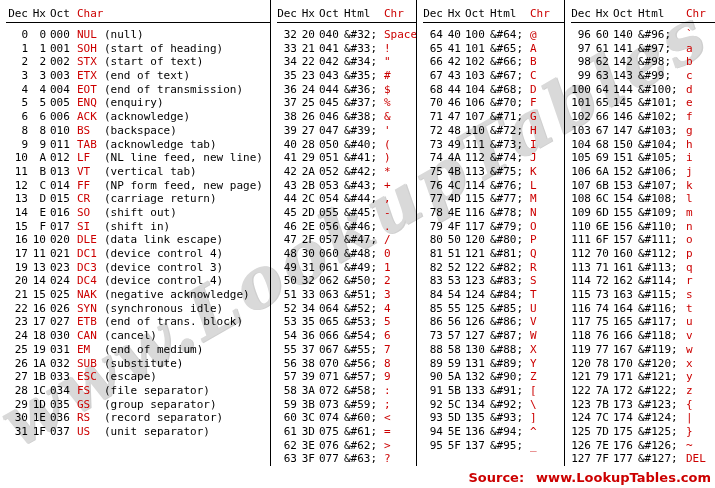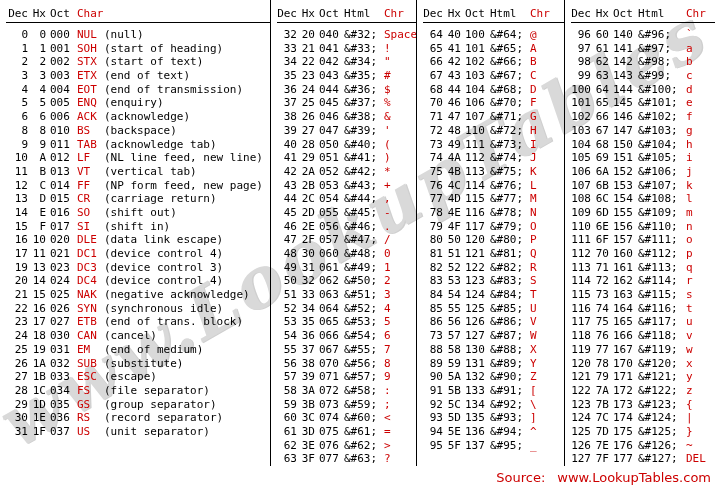--- a/index.html
+++ b/index.html
@@ -61,21 +61,21 @@
   .std .f-oct{width:20px;margin-right:5px;}
   .std .f-html{width:38px;margin-right:2px;}
   .g3 .f-html{width:46px;}
   .std .f-chr{color:var(--red);}
   .footer{
     position:relative;z-index:1;
     height:22px;
     display:flex;justify-content:flex-end;align-items:center;
     padding-right:4px;
     font-family:"DejaVu Sans","Liberation Sans",sans-serif;
-    font-weight:normal;font-size:13px;
+    font-weight:bold;font-size:13px;
     color:var(--red);
   }
   .footer .gap{width:12px;display:inline-block;}
 </style>
 </head>
 <body>
 
 <div class="screen">
 
   <div class="watermark">www.LookupTables.com</div>

